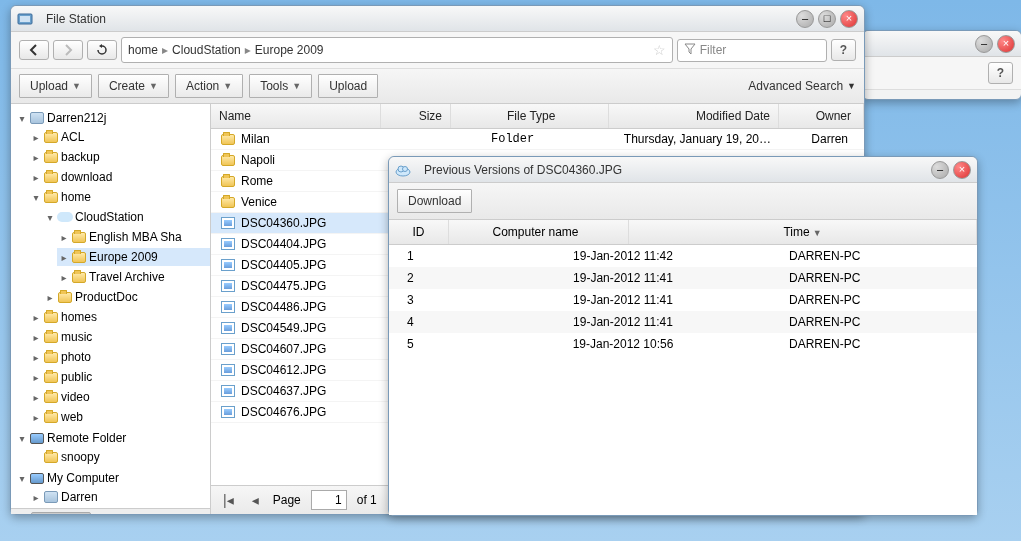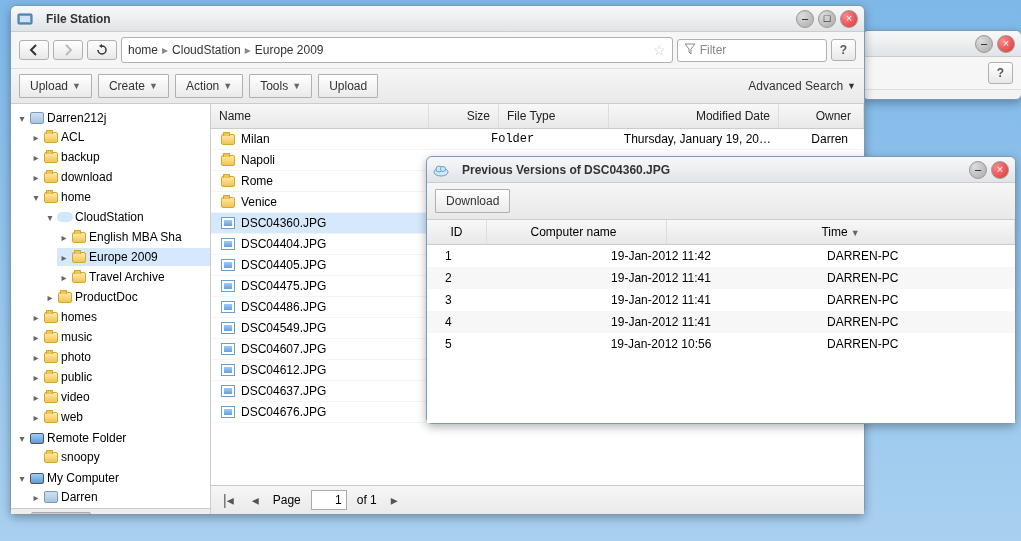--- a/index.html
+++ b/index.html
@@ -1,21 +1,21 @@
 <!DOCTYPE html>
 <html><head>
 <meta charset="utf-8">
 <style>
 * { box-sizing: border-box; margin: 0; padding: 0; font-family: Arial, Helvetica, sans-serif; font-size: 12px; }
 body { background: linear-gradient(to bottom, #7eb8e8, #a8d0f0); width: 1021px; height: 541px; position: relative; overflow: hidden; }
 
 .window { position: absolute; background: #f0f0f0; border: 1px solid #7a9ab8; border-radius: 6px; box-shadow: 0 3px 10px rgba(0,0,0,0.3); display: flex; flex-direction: column; }
 .titlebar { display: flex; align-items: center; padding: 4px 6px; background: linear-gradient(to bottom, #f8f8f8, #e0e4e8); border-bottom: 1px solid #ccc; border-radius: 6px 6px 0 0; height: 26px; }
 .titlebar .title-icon { width: 16px; height: 16px; margin-right: 4px; }
-.titlebar .title { font-weight: bold; color: #333; flex: 1; padding-left: 9px; }
+.titlebar .title { font-weight: normal; color: #333; flex: 1; padding-left: 9px; }
 .win-controls { display: flex; gap: 4px; }
 .win-btn { width: 18px; height: 18px; border-radius: 50%; border: 1px solid #999; display: flex; align-items: center; justify-content: center; font-size: 11px; line-height: 1; cursor: pointer; }
 .min-btn { background: radial-gradient(circle at 30% 30%, #ddd, #aaa); }
 .max-btn { background: radial-gradient(circle at 30% 30%, #ddd, #aaa); }
 .close-btn { background: radial-gradient(circle at 30% 30%, #f88, #d33); color: #fff; }
 
 
 #fs-window { left: 10px; top: 5px; width: 855px; height: 510px; }
 .toolbar-row { display: flex; align-items: center; padding: 5px 8px; gap: 4px; background: #f6f6f6; border-bottom: 1px solid #ddd; }
 .nav-btn { background: linear-gradient(to bottom,#fff,#e8e8e8); border: 1px solid #b0b0b0; border-radius: 3px; padding: 3px 8px; color: #444; cursor: pointer; min-width: 24px; display: inline-flex; justify-content: center; }
@@ -46,21 +46,21 @@
 .disk-icon { width: 14px; height: 12px; background: linear-gradient(to bottom,#cfe2f3,#a8c4dd); border: 1px solid #7a9ab8; border-radius: 2px; }
 .monitor-icon { width: 14px; height: 11px; border: 1px solid #555; background: linear-gradient(#9cf,#69c); border-radius: 2px; }
 .jpg-icon { width: 14px; height: 12px; background: #fff; border: 1px solid #6aa0cc; position: relative; }
 .jpg-icon::after { content: ""; position: absolute; inset: 2px; background: linear-gradient(#9cf,#6a9edb); }
 
 .list-pane { flex: 1; display: flex; flex-direction: column; overflow: hidden; }
 .cols-header { display: flex; background: linear-gradient(to bottom,#f8f8f8,#e8e8e8); border-bottom: 1px solid #ccc; }
 .cols-header .ch { padding: 5px 8px; border-right: 1px solid #ddd; color: #222; font-weight: normal; }
 .col-name { flex: 1; }
 .col-size { width: 70px; text-align: right; }
-.col-type { width: 110px; }
+.col-type { width: 110px; margin-left: 48px; }
 .col-mod { width: 170px; text-align: right; }
 .col-own { width: 85px; text-align: right; padding-right: 12px !important; }
 
 .rows { flex: 1; overflow: auto; background: #fff; }
 .row { display: flex; align-items: center; padding: 3px 8px; border-bottom: 1px solid #f4f4f4; cursor: pointer; }
 .row.sel { background: #d6e8fb; }
 .row .ic { width: 18px; display: inline-flex; justify-content: center; margin-right: 4px; }
 .row .nm { flex: 1; }
 .row .sz { width: 70px; text-align: right; }
 .row .ft { width: 110px; font-family: Liberation Mono, monospace; }
@@ -68,21 +68,21 @@
 .row .ow { width: 85px; text-align: right; padding-right: 8px; }
 
 .pager { display: flex; align-items: center; gap: 10px; padding: 4px 8px; border-top: 1px solid #ccc; background: linear-gradient(to bottom,#f6f6f6,#eaeaea); }
 .pager .pbtn { background: none; border: none; font-size: 14px; color: #555; cursor: pointer; padding: 2px 4px; }
 .pager input { width: 36px; border: 1px solid #aaa; text-align: right; padding: 2px 4px; }
 
 
 #bg-window { left: 862px; top: 30px; width: 160px; height: 70px; background: #f3f3f3; z-index: 0; }
 
 
-#pv-window { left: 426px; top: 156px; width: 590px; height: 268px; z-index: 30; }
+#pv-window { left: 388px; top: 156px; width: 590px; height: 360px; z-index: 30; }
 #pv-window .tbody { background: #fff; flex: 1; overflow: auto; }
 .pv-header { display: flex; background: linear-gradient(to bottom,#f8f8f8,#e8e8e8); border-bottom: 1px solid #ccc; }
 .pv-header .ph { padding: 5px 8px; border-right: 1px solid #ddd; text-align: center; }
 .col-id { width: 60px; text-align: center; }
 .col-time { flex: 1; }
 .col-comp { width: 180px; text-align: right; padding-right: 14px !important; }
 .pv-row { display: flex; align-items: center; padding: 4px 8px; }
 .pv-row:nth-child(even) { background: #f7f7f7; }
 .pv-row .rid { width: 60px; padding-left: 10px; }
 .pv-row .rtm { flex: 1; text-align: center; }

